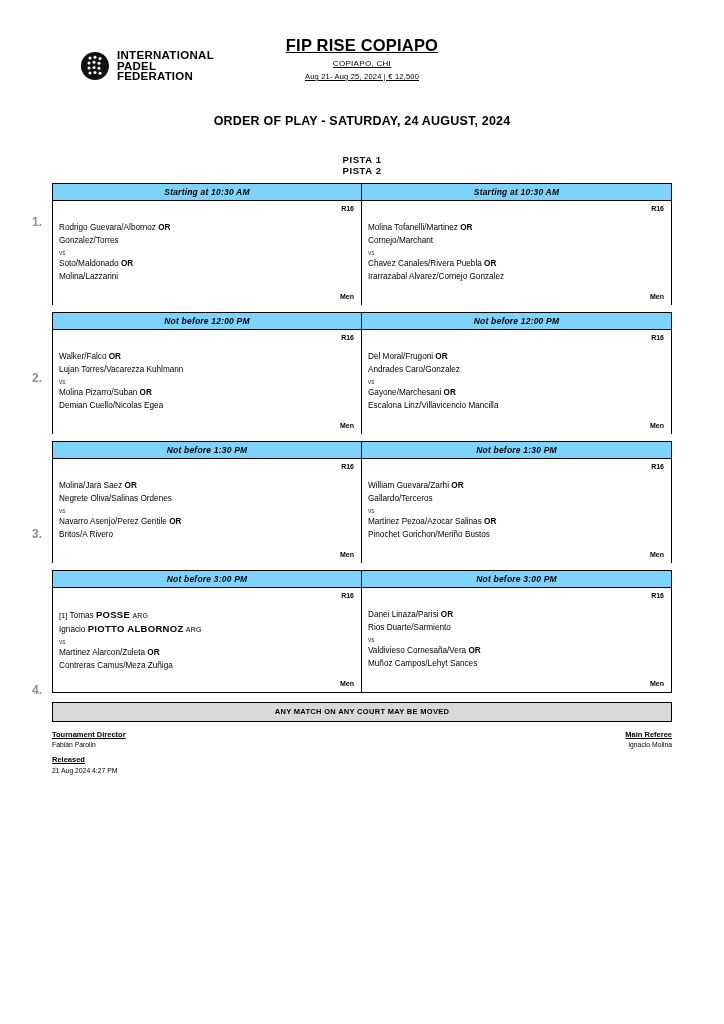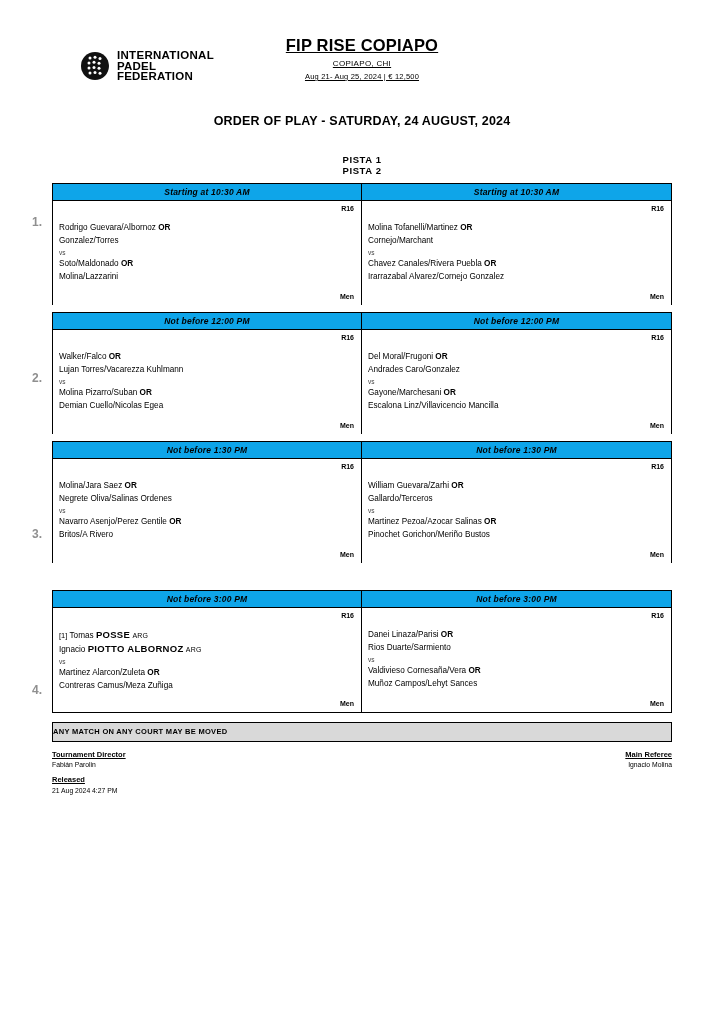--- a/index.html
+++ b/index.html
@@ -104,31 +104,31 @@
     left: -20px;
     font-size: 12px;
     font-weight: bold;
     color: #8f8f8f;
   }
   .block {
     border: 1px solid #000;
     border-bottom: none;
     display: flex;
   }
-  .block.last { border-bottom: 1px solid #000; margin-top: 20px; }
+  .block.last { border-bottom: 1px solid #000; }
   .blockgap { height: 7px; }
 
   .col {
     width: 50%;
     box-sizing: border-box;
   }
   .col.left { border-right: 1px solid #000; }
 
   .time-bar {
-    background: #0ea5e9;
+    background: #7dd3fc;
     border-bottom: 1px solid #000;
     text-align: center;
     font-size: 8.5px;
     font-weight: bold;
     font-style: italic;
     padding: 3px 0 3px 0;
     letter-spacing: 0.2px;
   }
   .match {
     position: relative;
@@ -179,21 +179,21 @@
     line-height: 9px;
     color: #444;
     margin: 1px 0;
   }
 
   
   .notice {
     margin: 9px 24px 0 24px;
     border: 1px solid #000;
     background: #d9d9d9;
-    text-align: left;
+    text-align: center;
     padding: 3px 0 4px 0;
   }
   .notice div {
     font-size: 7.5px;
     font-weight: bold;
     letter-spacing: 0.3px;
     line-height: 11px;
   }
 
   

